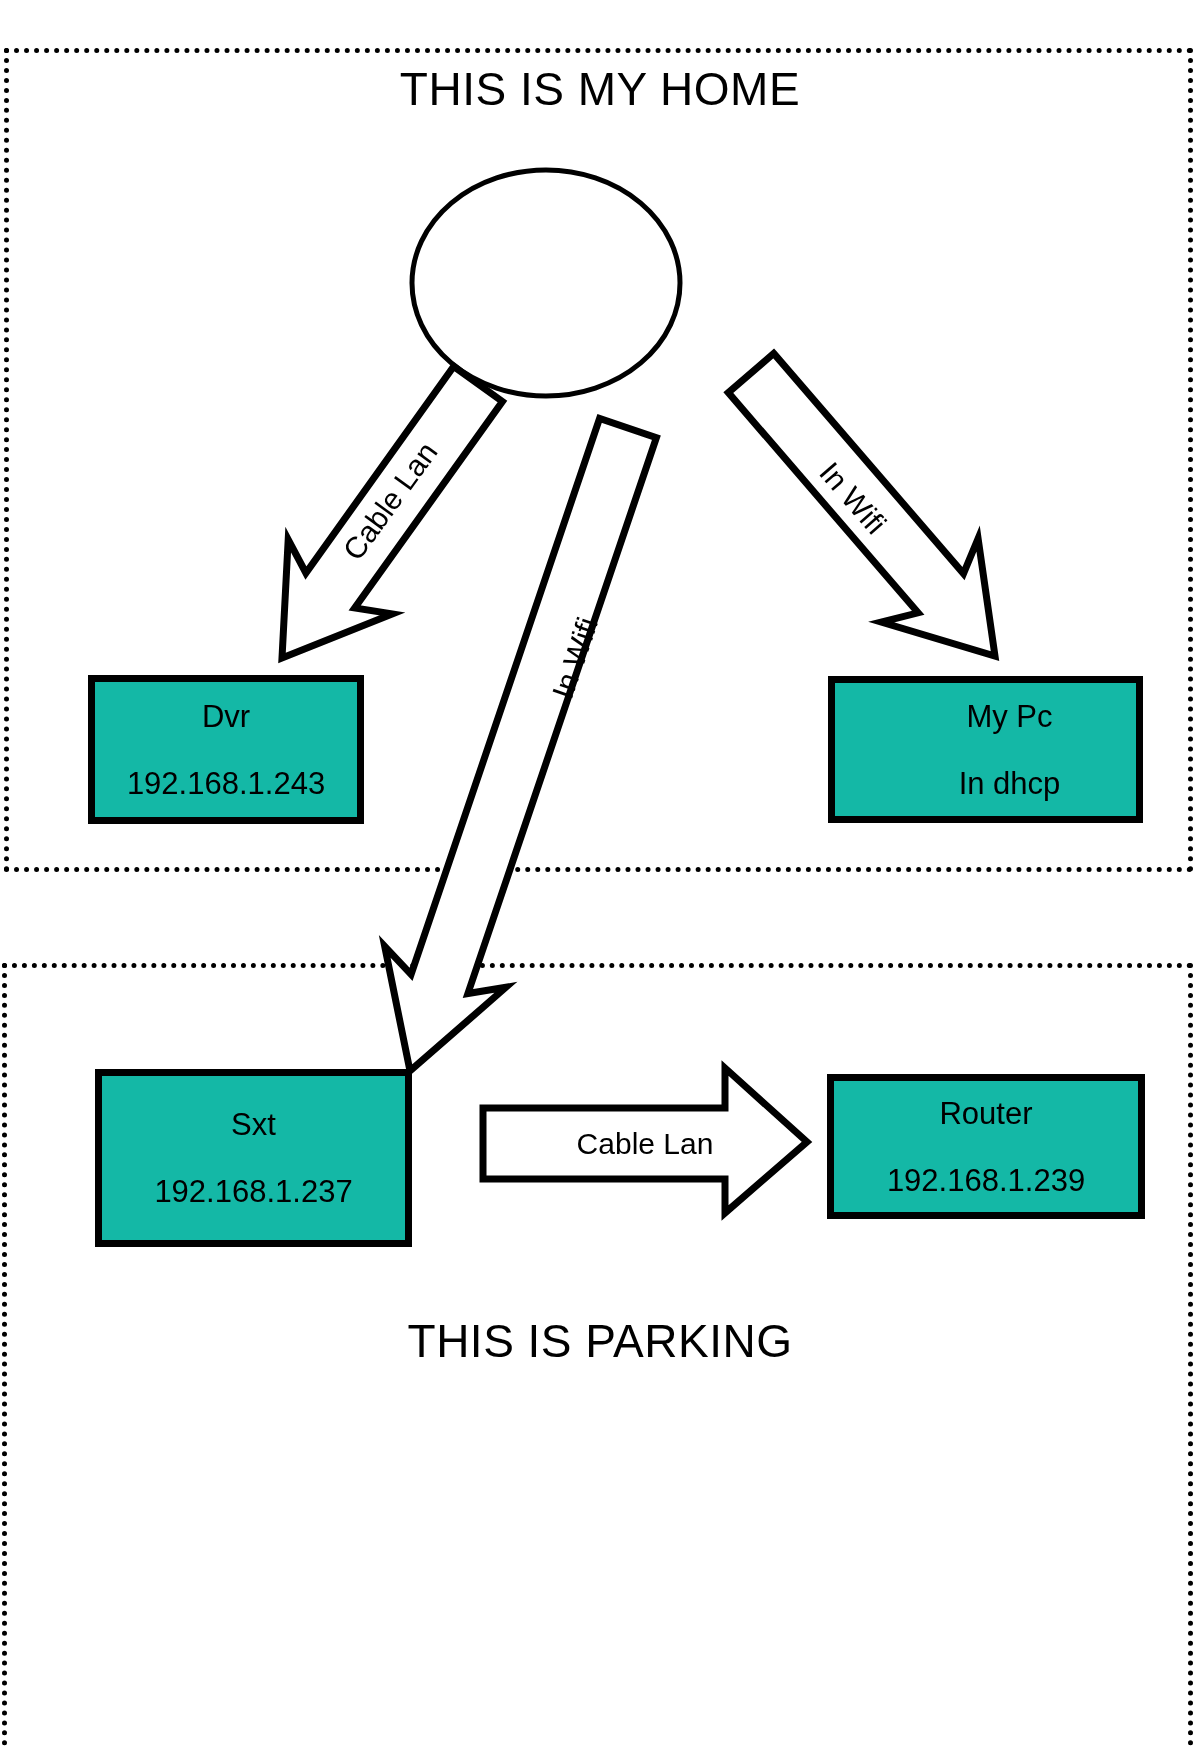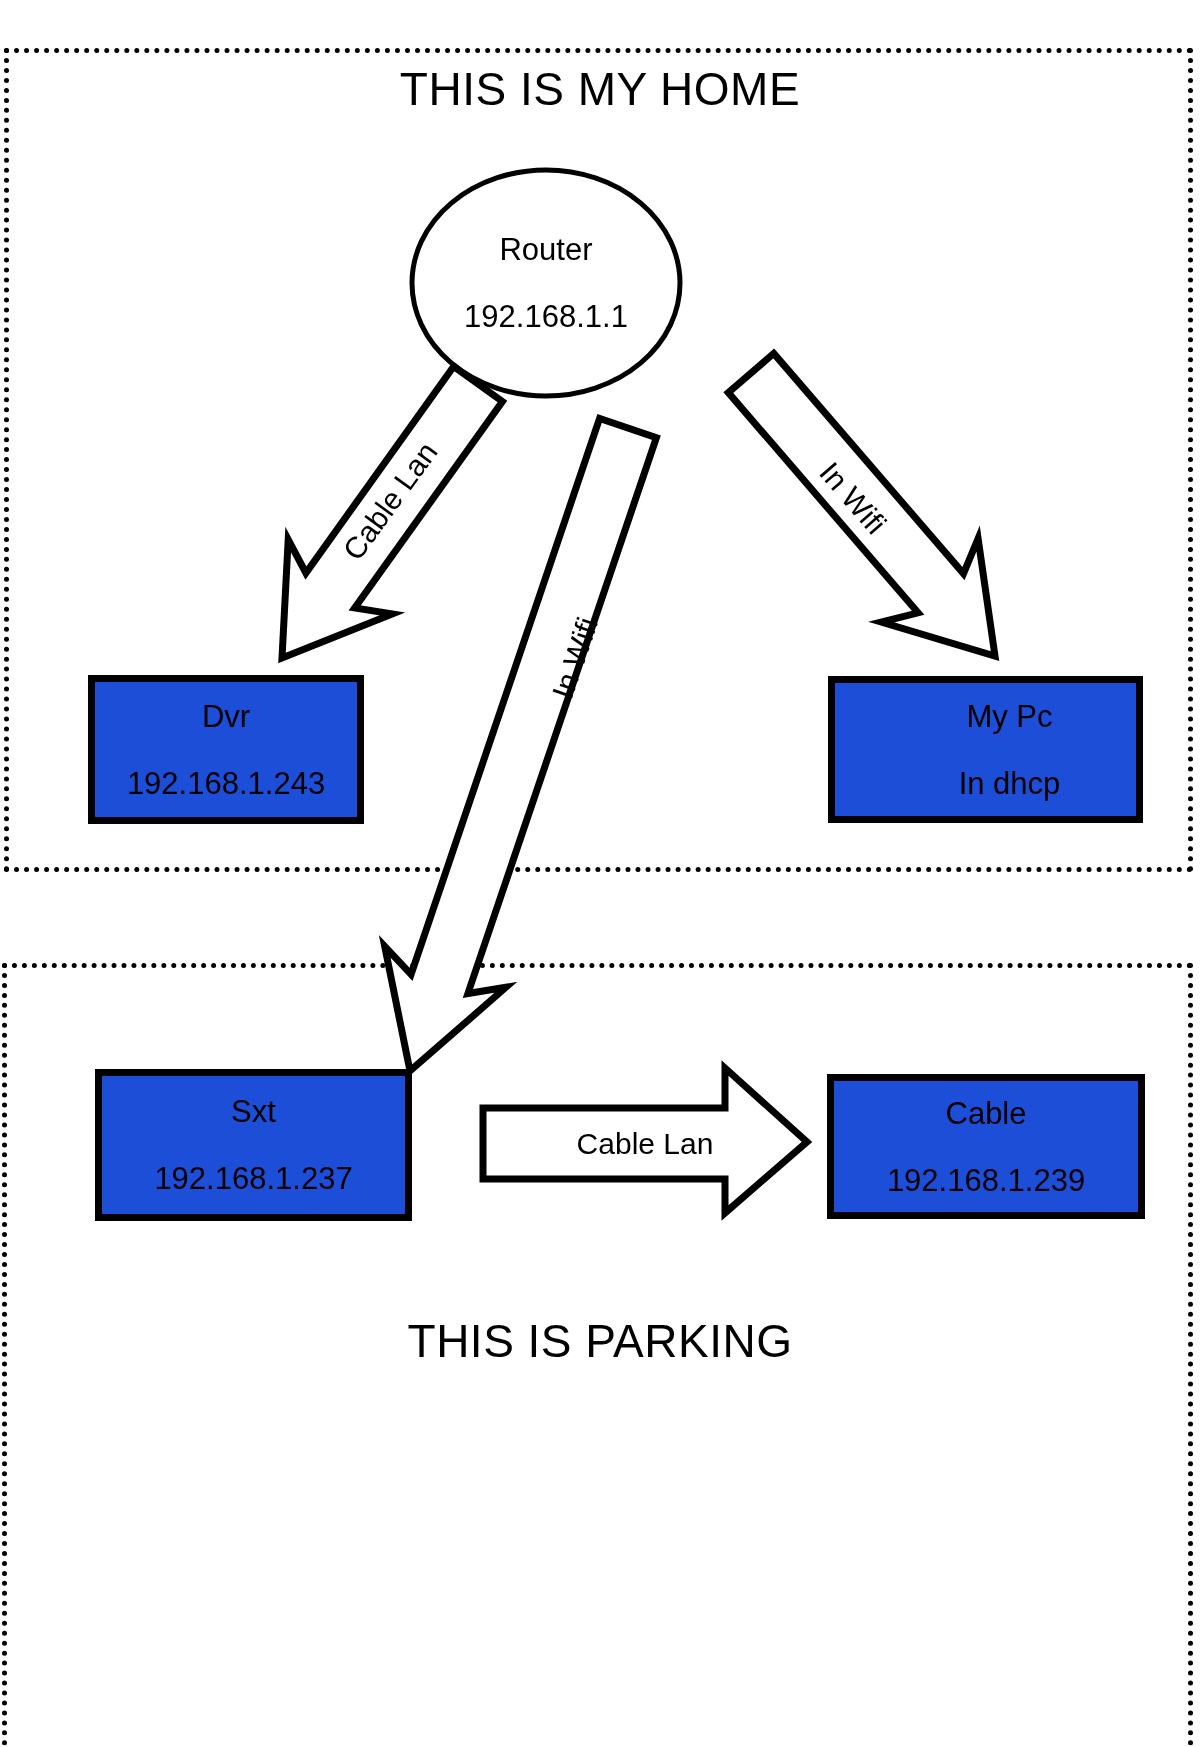--- a/index.html
+++ b/index.html
@@ -64,26 +64,26 @@
     align-items: center;
     justify-content: center;
     row-gap: 30px;
     font-size: 31px;
     line-height: 37px;
     text-align: center;
     z-index: 2;
   }
   .node.boxed {
     border: 7px solid #000000;
-    background: #1d4ed8;
+    background: #14b8a6;
   }
   .node.router { left: 412px; top: 124px; width: 268px; height: 226px; background: transparent; }
   .node.dvr    { left: 88px;  top: 629px;  width: 276px; height: 149px; }
   .node.mypc   { left: 828px; top: 630px;  width: 315px; height: 147px; padding-left: 48px; }
-  .node.sxt    { left: 95px;  top: 1023px; width: 317px; height: 152px; }
+  .node.sxt    { left: 95px;  top: 1023px; width: 317px; height: 178px; }
   .node.ipcam  { left: 827px; top: 1028px; width: 318px; height: 145px; }
   .node .line { white-space: nowrap; }
 </style>
 </head>
 <body>
 
 <div class="canvas">
 
   <div class="region home"></div>
   <div class="region parking"></div>
@@ -102,38 +102,34 @@
     <polygon points="599.6,372.4 411.1,928.3 384.7,900.3 410,1025 505.9,941.3 467.9,947.5 656.4,391.6"></polygon>
 
     <polygon points="483,1062 725,1062 725,1022 807,1096 725,1167 725,1133 483,1133"></polygon>
 
     <text transform="translate(390,455) rotate(-54)">Cable Lan</text>
     <text transform="translate(853,452) rotate(49)">In Wifi</text>
     <text transform="translate(575,612) rotate(-71)">In Wifi</text>
     <text transform="translate(645,1097)">Cable Lan</text>
   </svg>
 
-  <div class="node router">
-    <div class="line">Router</div>
-    <div class="line">192.168.1.1</div>
-  </div>
 
   <div class="node boxed dvr">
     <div class="line">Dvr</div>
     <div class="line">192.168.1.243</div>
   </div>
 
   <div class="node boxed mypc">
     <div class="line">My Pc</div>
     <div class="line">In dhcp</div>
   </div>
 
   <div class="node boxed sxt">
     <div class="line">Sxt</div>
     <div class="line">192.168.1.237</div>
   </div>
 
   <div class="node boxed ipcam">
-    <div class="line">Cable</div>
+    <div class="line">Router</div>
     <div class="line">192.168.1.239</div>
   </div>
 
 </div>
 
 </body></html>

